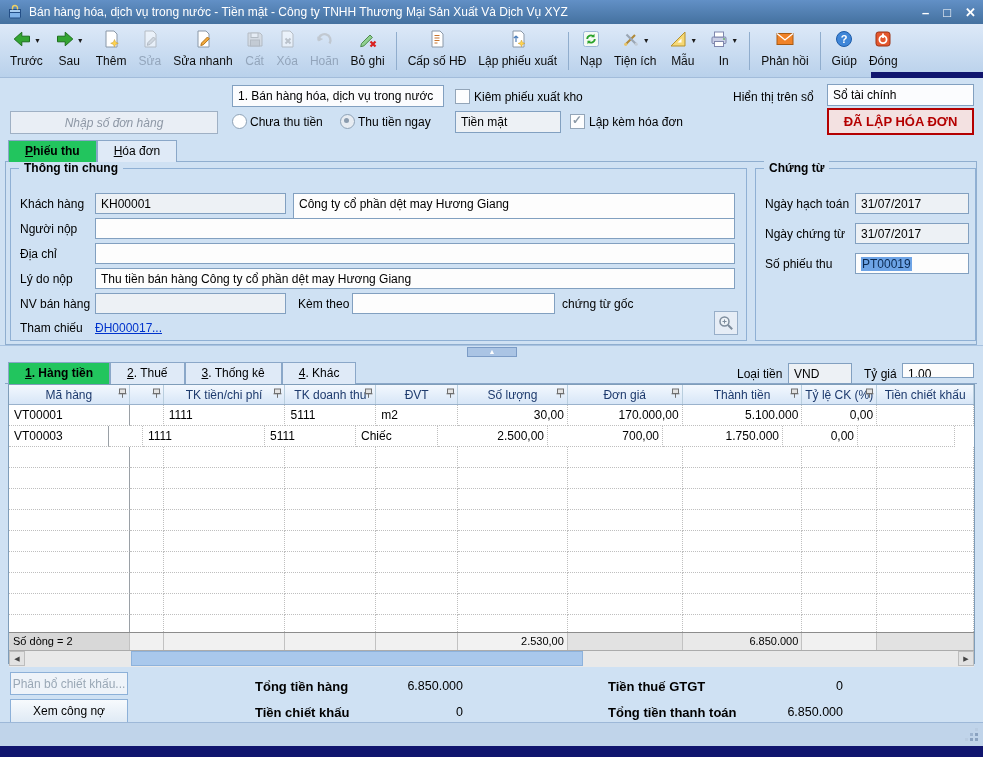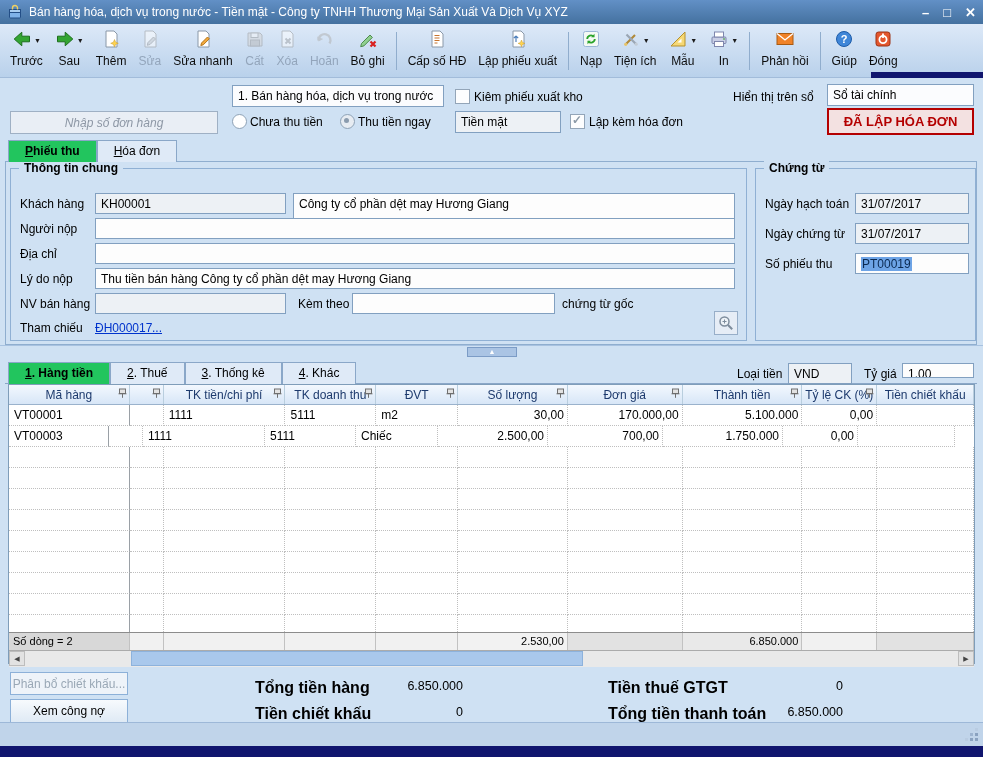--- a/index.html
+++ b/index.html
@@ -84,21 +84,21 @@
           font-size:7px;color:#444;text-align:center;line-height:14px;box-sizing:border-box;}
   .sb-btn.left{left:0;}
   .sb-btn.right{right:0;}
   #sb-thumb{position:absolute;left:122px;top:0;width:452px;height:15px;background:#a9c8ec;
             border:1px solid #8db2dc;box-sizing:border-box;}
 
   
   .btn{position:absolute;box-sizing:border-box;border:1px solid #8cb0d8;background:linear-gradient(#f7fafd,#dfeaf5);
        text-align:center;font-size:12px;padding-top:4px;cursor:default;}
   .btn.disabled{color:#9aa8b6;background:#eef3f9;}
-  .tot-lab{position:absolute;font-weight:bold;font-size:16px;}
+  .tot-lab{position:absolute;font-weight:bold;font-size:13px;}
   .tot-val{position:absolute;text-align:right;font-size:12.5px;}
 
   #statusbar{top:722px;left:0;width:983px;height:24px;background:#c0d4ea;border-top:1px solid #9db8d8;}
   .grip{position:absolute;right:5px;bottom:5px;width:3px;height:3px;background:#8aa2c0;
         box-shadow:-5px 0 0 #8aa2c0,0 -5px 0 #8aa2c0,-10px 0 0 #b9cce2,0 -10px 0 #b9cce2,-5px -5px 0 #9db4d0;}
   #bottombar{top:746px;left:0;width:983px;height:11px;background:#10156e;}
 </style>
 </head>
 <body>
 

